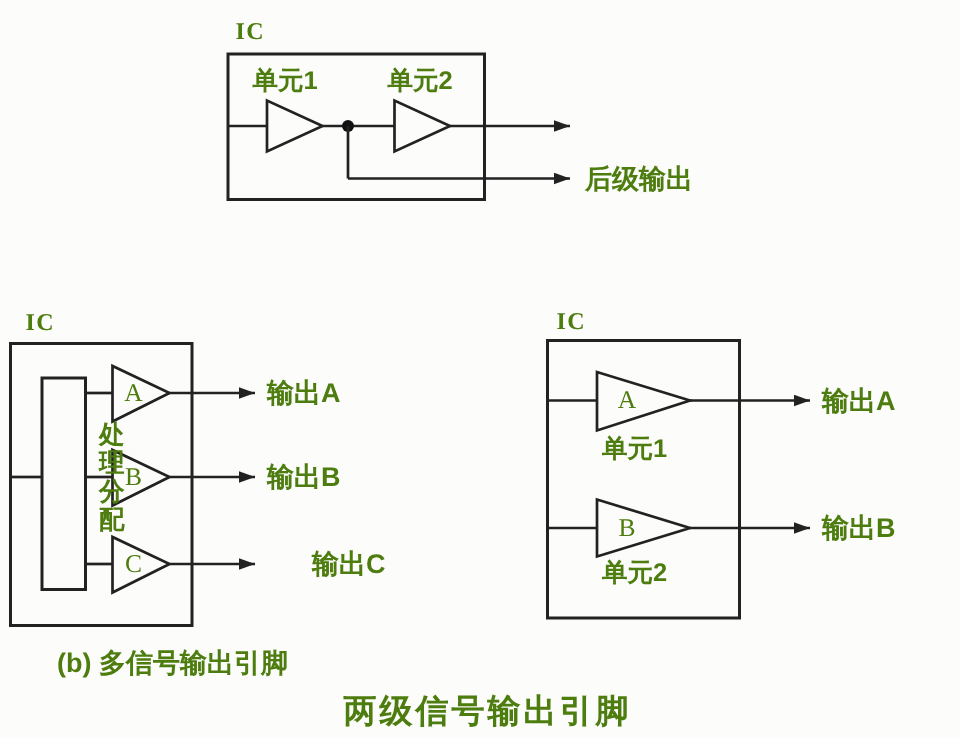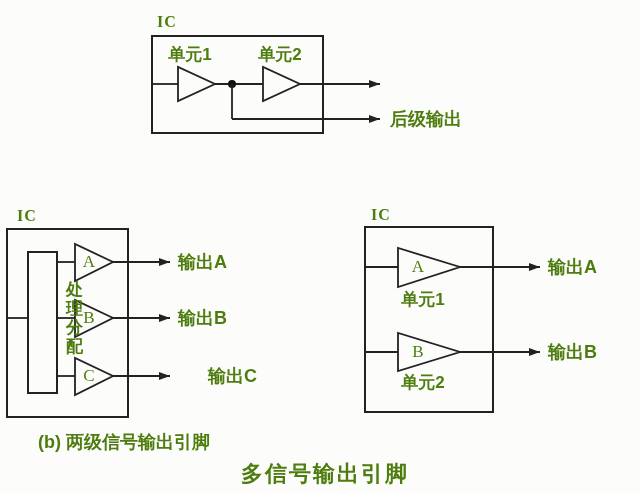--- a/index.html
+++ b/index.html
@@ -102,25 +102,25 @@
   <div class="lbl out-lbl vmid" style="left:390px;top:119px;">后级输出</div>
 
   <div class="lbl ic-lbl serif" style="left:17px;top:207px;">IC</div>
   <div class="lbl vtext" style="left:33px;top:280px;">处理分配</div>
   <div class="lbl amp-lbl serif center" style="left:89px;top:262px;">A</div>
   <div class="lbl amp-lbl serif center" style="left:89px;top:318px;">B</div>
   <div class="lbl amp-lbl serif center" style="left:89px;top:376px;">C</div>
   <div class="lbl out-lbl vmid" style="left:178px;top:262px;">输出A</div>
   <div class="lbl out-lbl vmid" style="left:178px;top:318px;">输出B</div>
   <div class="lbl out-lbl vmid" style="left:178px;top:376px;margin-left:30px;">输出C</div>
-  <div class="lbl cap-bold vmid" style="left:38px;top:442px;">(b) 两级信号输出引脚</div>
+  <div class="lbl cap-bold vmid" style="left:38px;top:442px;">(b) 多信号输出引脚</div>
 
   <div class="lbl ic-lbl serif" style="left:371px;top:206px;">IC</div>
   <div class="lbl amp-lbl serif center" style="left:418px;top:267px;">A</div>
   <div class="lbl unit-lbl center" style="left:423px;top:299px;">单元1</div>
   <div class="lbl amp-lbl serif center" style="left:418px;top:352px;">B</div>
   <div class="lbl unit-lbl center" style="left:423px;top:382px;">单元2</div>
   <div class="lbl out-lbl vmid" style="left:548px;top:267px;">输出A</div>
   <div class="lbl out-lbl vmid" style="left:548px;top:352px;">输出B</div>
 
-  <div class="lbl fig-title center" style="left:325px;top:474px;">多信号输出引脚</div>
+  <div class="lbl fig-title center" style="left:325px;top:474px;">两级信号输出引脚</div>
 
 </div>
 
 </body></html>

